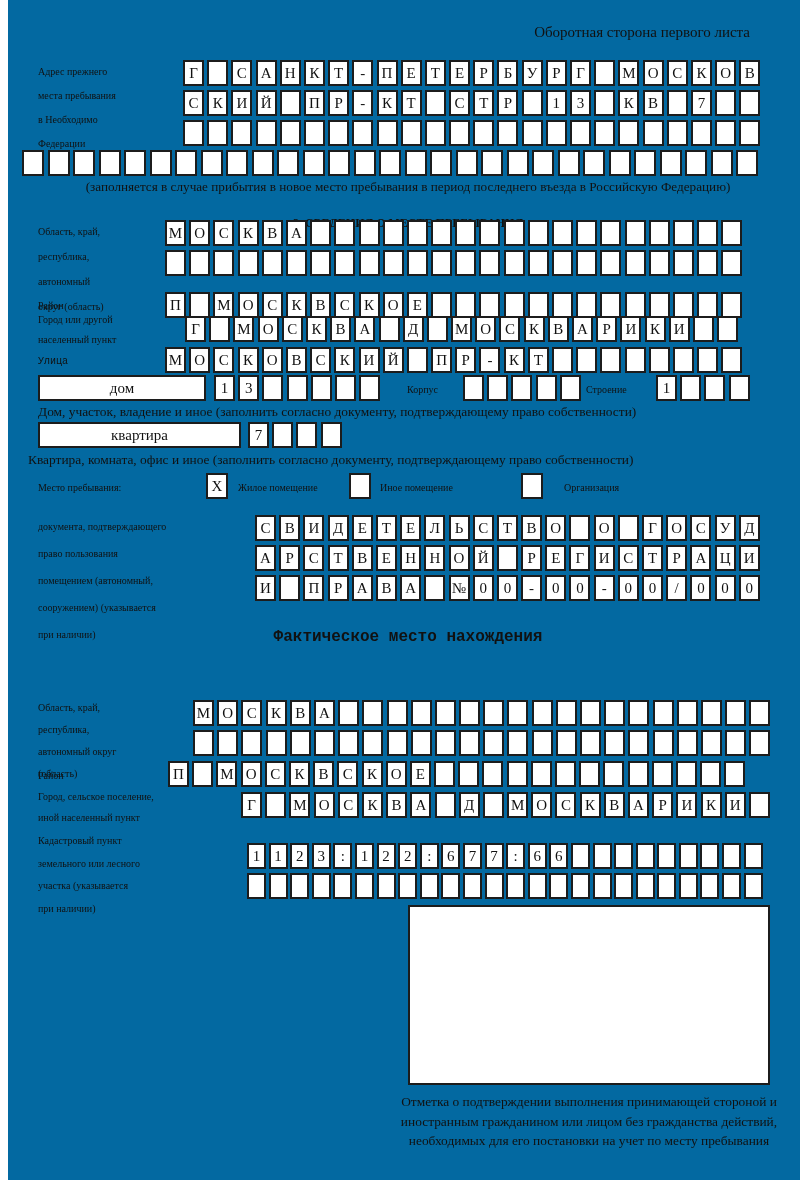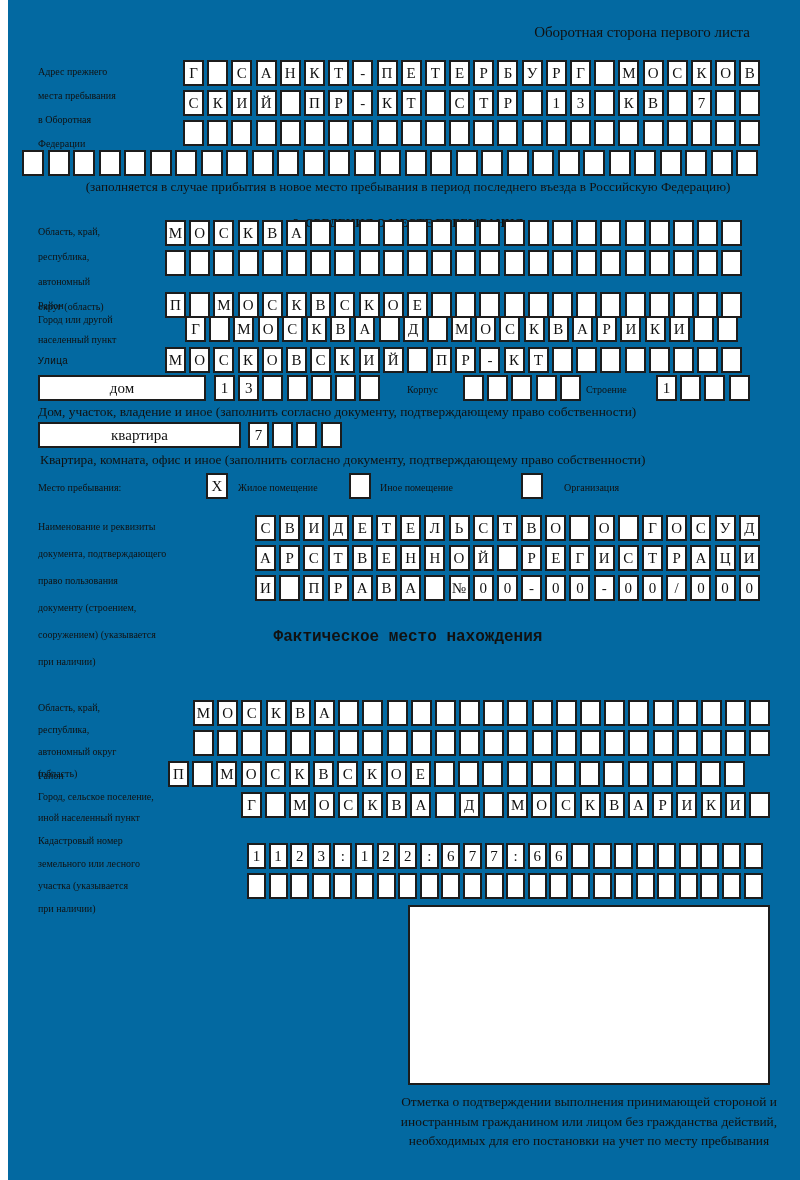--- a/index.html
+++ b/index.html
@@ -30,21 +30,21 @@
 </head>
 <body>
 
 <div class="page">
 
   <div class="abs hdr" style="top:24px; right:58px;">Оборотная сторона первого листа</div>
 
   <div class="abs lbl" style="left:30px; top:60px; width:145px;">
       <div class="lline">Адрес прежнего</div>
       <div class="lline">места пребывания</div>
-      <div class="lline">в Оборотная</div>
+      <div class="lline">в Необходимо</div>
       <div class="lline">Федерации</div>
     </div>
   <div class="abs stack" style="left:175px; top:60px;">
     <div class="cellrow">
         <span class="cbox">Г</span>
         <span class="cbox"></span>
         <span class="cbox">С</span>
         <span class="cbox">А</span>
         <span class="cbox">Н</span>
         <span class="cbox">К</span>
@@ -329,35 +329,34 @@
     </div>
   <div class="abs captext" style="left:30px; top:404px;">Дом, участок, владение и иное (заполнить согласно документу, подтверждающему право собственности)</div>
 
   <div class="abs widebox" style="left:30px; top:422px; width:203px;">квартира</div>
   <div class="abs cellrow" style="left:240px; top:422px;">
       <span class="cbox">7</span>
       <span class="cbox"></span>
       <span class="cbox"></span>
       <span class="cbox"></span>
     </div>
-  <div class="abs captext" style="left:32px; top:452px;">Квартира, комната, офис и иное (заполнить согласно документу, подтверждающему право собственности)</div>
+  <div class="abs captext" style="left:20px; top:452px;">Квартира, комната, офис и иное (заполнить согласно документу, подтверждающему право собственности)</div>
 
   <div class="abs lbl" style="left:30px; top:476px;">Место пребывания:</div>
   <div class="abs chk" style="left:198px; top:473px;">X</div>
   <div class="abs lbl" style="left:230px; top:476px;">Жилое помещение</div>
   <div class="abs chk" style="left:341px; top:473px;"></div>
   <div class="abs lbl" style="left:372px; top:476px;">Иное помещение</div>
   <div class="abs chk" style="left:513px; top:473px;"></div>
   <div class="abs lbl" style="left:556px; top:476px;">Организация</div>
 
   <div class="abs lbl" style="left:30px; top:513px; width:215px; line-height:27px;">
-      <div class="lline">Наименование и реквизиты</div>
       <div class="lline">документа, подтверждающего</div>
       <div class="lline">право пользования</div>
-      <div class="lline">документу (строением,</div>
+      <div class="lline">помещением (автономный,</div>
       <div class="lline">сооружением) (указывается</div>
       <div class="lline">при наличии)</div>
     </div>
   <div class="abs stack" style="left:247px; top:515px;">
     <div class="cellrow">
         <span class="cbox">С</span>
         <span class="cbox">В</span>
         <span class="cbox">И</span>
         <span class="cbox">Д</span>
         <span class="cbox">Е</span>
@@ -540,21 +539,21 @@
       <span class="cbox">В</span>
       <span class="cbox">А</span>
       <span class="cbox">Р</span>
       <span class="cbox">И</span>
       <span class="cbox">К</span>
       <span class="cbox">И</span>
       <span class="cbox"></span>
     </div>
 
   <div class="abs lbl" style="left:30px; top:830px; width:200px; line-height:22.5px;">
-      <div class="lline">Кадастровый номер</div>
+      <div class="lline">Кадастровый пункт</div>
       <div class="lline">земельного или лесного</div>
       <div class="lline">участка (указывается</div>
       <div class="lline">при наличии)</div>
     </div>
   <div class="abs stack narrow" style="left:239px; top:843px;">
     <div class="cellrow narrow">
         <span class="cbox">1</span>
         <span class="cbox">1</span>
         <span class="cbox">2</span>
         <span class="cbox">3</span>

